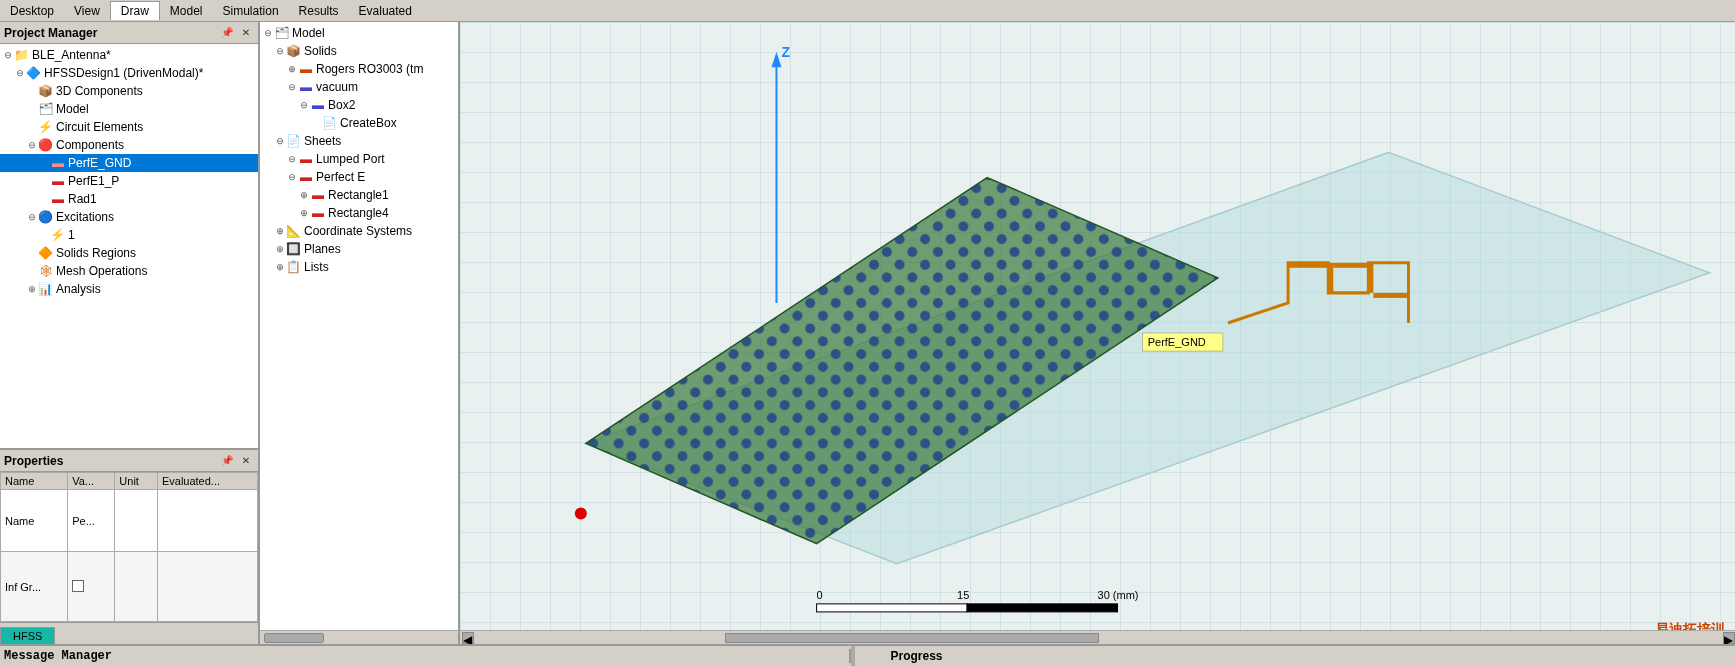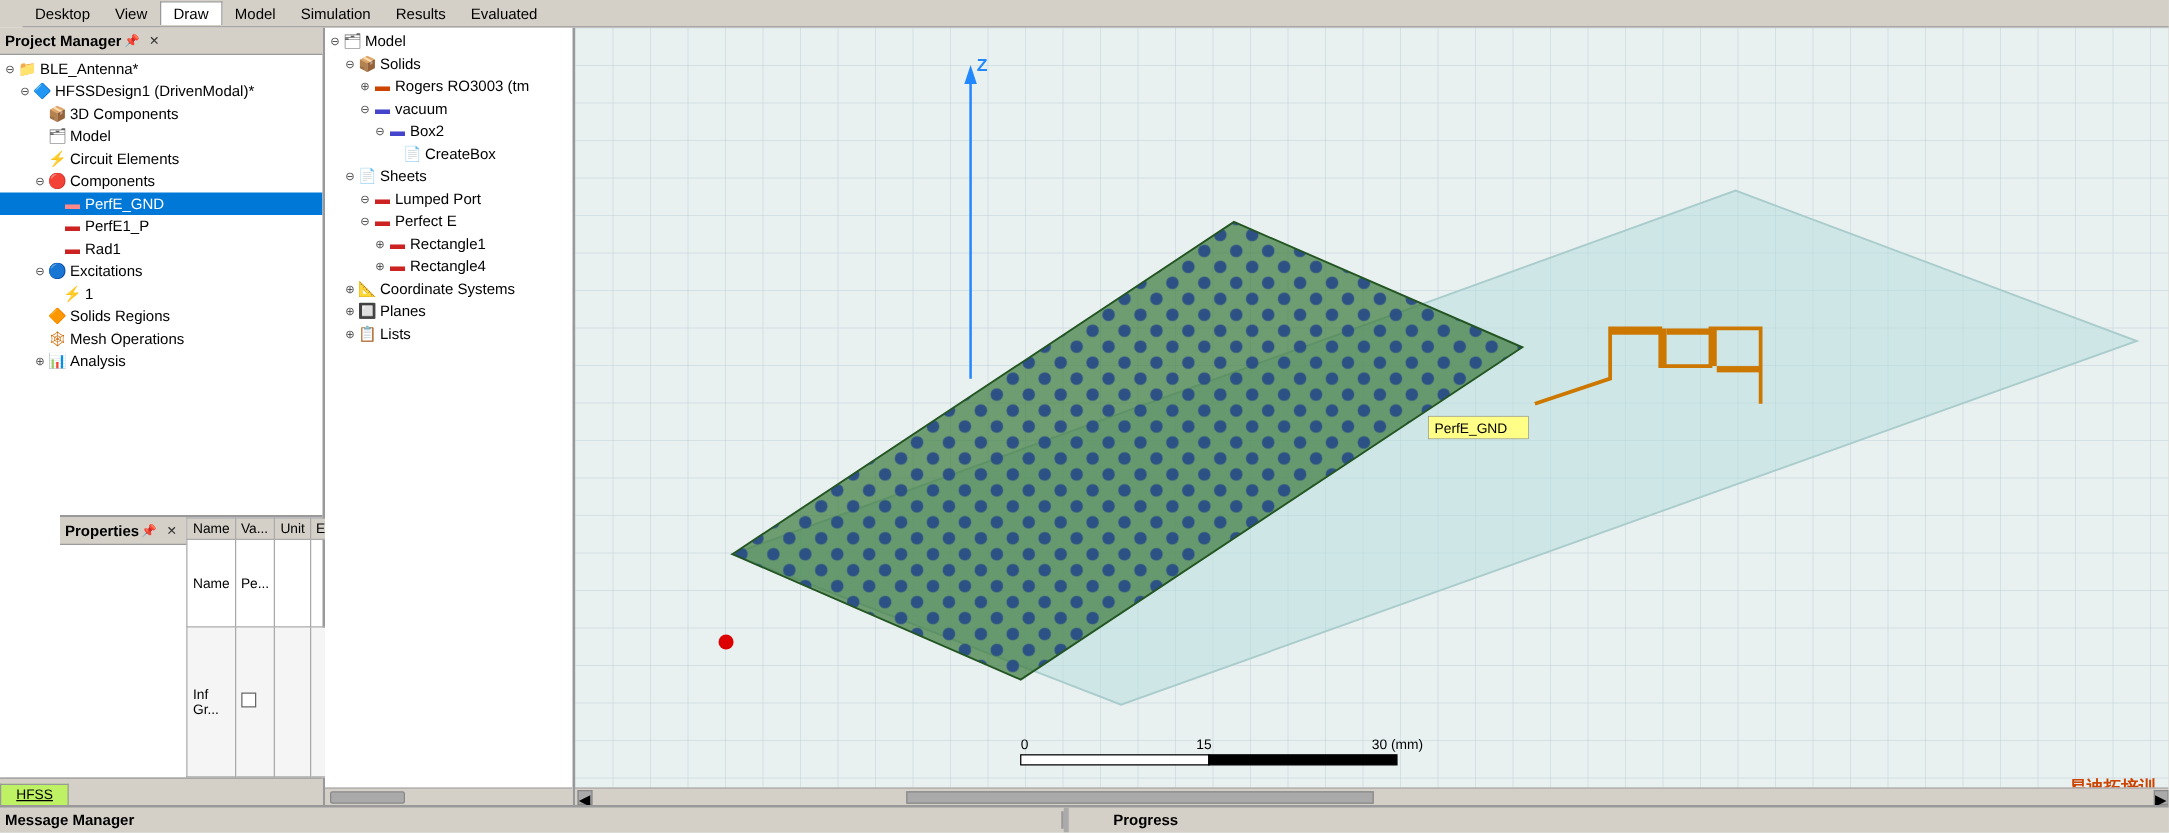--- a/index.html
+++ b/index.html
@@ -15,21 +15,20 @@
     }
 
     
     .menu-bar {
       display: flex;
       background: #d4d0c8;
       border-bottom: 1px solid #999;
       height: 22px;
       align-items: center;
       flex-shrink: 0;
-      margin-left: 18px;
     }
     .menu-item {
       padding: 2px 10px;
       cursor: pointer;
       font-size: 12px;
       color: #000;
     }
     .menu-item.active { background: #fff; border: 1px solid #999; border-bottom: none; }
 
     
@@ -48,20 +47,21 @@
       border-right: 2px solid #999;
       flex-shrink: 0;
     }
 
     
     .panel-header {
       background: #d4d0c8;
       border-bottom: 1px solid #999;
       display: flex;
       align-items: center;
+      justify-content: space-between;
       padding: 2px 4px;
       height: 22px;
     }
     .panel-title {
       font-size: 12px;
       font-weight: bold;
       color: #000;
     }
     .panel-icons {
       display: flex;
@@ -117,26 +117,25 @@
       flex-shrink: 0;
       margin-right: 2px;
     }
     .tree-label {
       font-size: 12px;
       color: #000;
     }
 
     
     .properties-panel {
-      height: 210px;
+      height: 174px;
       border-top: 2px solid #999;
       display: flex;
-      flex-direction: row;
-      flex-shrink: 0;
-      margin-left: 48px;
+      flex-direction: column;
+      flex-shrink: 0;
     }
     .prop-table {
       flex: 1;
       overflow: auto;
       border-collapse: collapse;
       width: 100%;
     }
     .prop-table th {
       background: #d4d0c8;
       border: 1px solid #aaa;
@@ -162,21 +161,21 @@
       flex-shrink: 0;
     }
     .bottom-tab {
       padding: 2px 12px;
       background: #d4d0c8;
       border: 1px solid #999;
       border-bottom: none;
       font-size: 11px;
       cursor: pointer;
     }
-    .bottom-tab.active { background: #bef264; text-decoration: underline; }
+    .bottom-tab.active { background: #14b8a6; }
 
     
     .middle-panel {
       width: 200px;
       background: #fff;
       border-right: 2px solid #999;
       display: flex;
       flex-direction: column;
       flex-shrink: 0;
       overflow: hidden;
@@ -264,20 +263,21 @@
       display: flex;
       align-items: center;
       flex-shrink: 0;
     }
     .bottom-section {
       flex: 1;
       border-right: 2px solid #999;
       padding-left: 4px;
       font-size: 12px;
       font-weight: bold;
+      font-family: Liberation Mono, monospace;
     }
     .bottom-section-right {
       flex: 1;
       padding-left: 4px;
       font-size: 12px;
       font-weight: bold;
       margin-left: 32px;
     }
   </style>
 </head>

